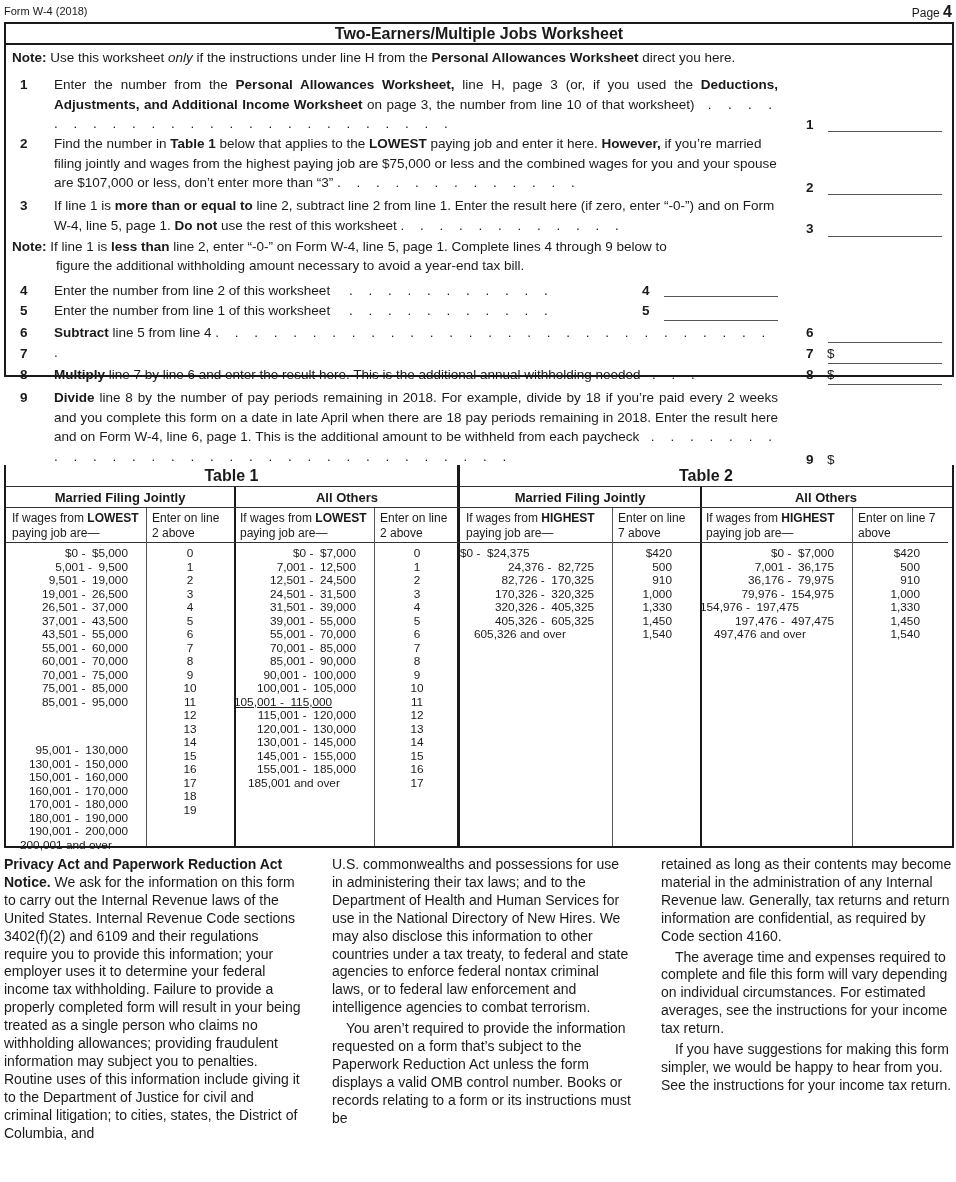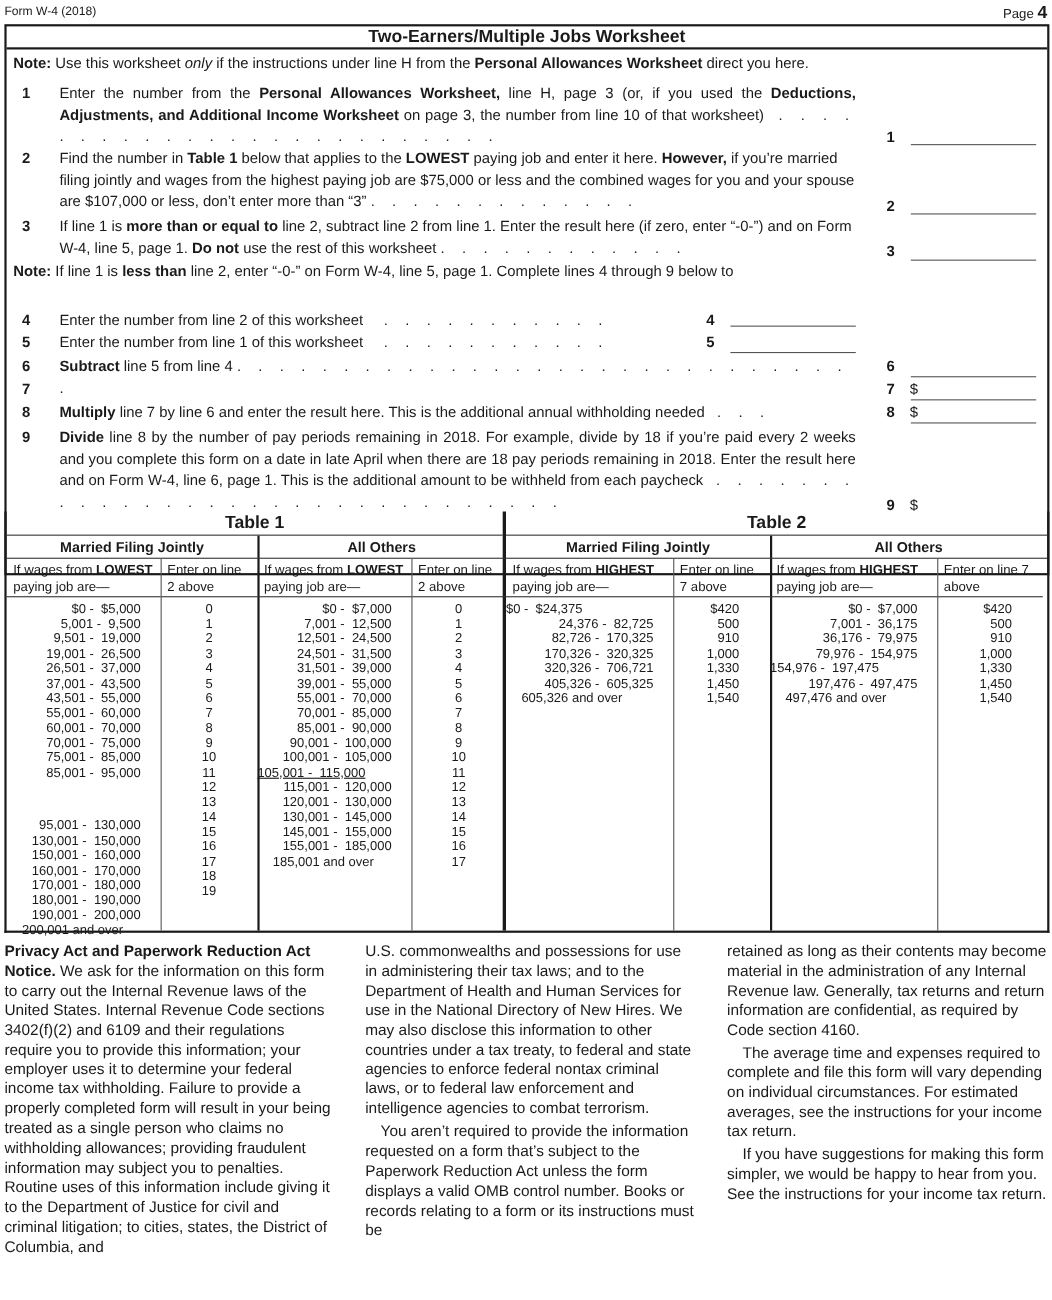--- a/index.html
+++ b/index.html
@@ -4,21 +4,21 @@
   <style>
     * { box-sizing: border-box; margin: 0; padding: 0; }
     html, body { width: 956px; height: 1182px; background: #ffffff; overflow: hidden; }
     body { font-family: "Liberation Sans", sans-serif; color: #1a1a1a; position: relative; }
 
     .topbar { position: absolute; left: 4px; right: 4px; top: 2px; height: 20px; font-size: 11px; }
     .topbar .form-id { position: absolute; left: 0; top: 3px; }
     .topbar .page { position: absolute; right: 0; top: 1px; font-size: 12px; }
     .topbar .page b { font-size: 16px; font-weight: bold; }
 
-    .worksheet { position: absolute; left: 4px; top: 22px; width: 950px; height: 501px; border: 2px solid #1a1a1a; }
+    .worksheet { position: absolute; left: 4px; top: 22px; width: 950px; height: 355px; border: 2px solid #1a1a1a; }
     .ws-title { height: 21px; border-bottom: 2px solid #1a1a1a; text-align: center; font-weight: bold; font-size: 16px; line-height: 19px; }
     .note { position: absolute; left: 6px; font-size: 13.5px; line-height: 19px; }
     .note.n1 { top: 24px; }
     .note.n2 { top: 213px; width: 780px; }
     .note .indent { padding-left: 44px; display: block; }
 
     .line { position: absolute; left: 0; width: 946px; font-size: 13.5px; line-height: 19.5px; }
     .line .num { position: absolute; left: 14px; top: 0; font-weight: bold; }
     .line .txt { position: absolute; left: 48px; width: 724px; text-align: justify; }
     .line .txt.short { width: 590px; }
@@ -80,20 +80,21 @@
 
   <div class="line" style="top:172px;height:42px;">
     <span class="num">3</span>
     <div class="txt" style="text-align:left;"><span>If line 1 is </span><b>more than or equal to</b><span> line 2, subtract line 2 from line 1. Enter the result here (if zero, enter “-0-”) and on Form W-4, line 5, page 1. </span><b>Do not</b><span> use the rest of this worksheet</span> <span class="dots">. . . . . . . . . . . .</span></div>
     <span class="ref" style="left:800px;top:23px;">3</span>
     <div class="uline" style="left:822px;width:114px;top:40px;"></div>
   </div>
 
   <div class="note n2">
     <b>Note:</b><span> If line 1 is </span><b>less than</b><span> line 2, enter “-0-” on Form W-4, line 5, page 1. Complete lines 4 through 9 below to</span>
+    <span class="indent">figure the additional withholding amount necessary to avoid a year-end tax bill.</span>
   </div>
 
   <div class="line" style="top:257px;height:20px;">
     <span class="num">4</span>
     <div class="txt short" style="text-align:left;"><span>Enter the number from line 2 of this worksheet</span>&nbsp;&nbsp;&nbsp;&nbsp;&nbsp;<span class="dots">. . . . . . . . . . .</span></div>
     <span class="ref" style="left:636px;top:0;">4</span>
     <div class="uline" style="left:658px;width:114px;top:15px;"></div>
   </div>
 
   <div class="line" style="top:277px;height:20px;">
@@ -243,21 +244,21 @@
     <div class="group" style="left:0;width:240px;height:359px;">
       <div class="group-head">Married Filing Jointly</div>
       <div class="colhead" style="left:0;width:152px;"><span>If wages from </span><b>HIGHEST</b><br><span>paying job are—</span></div>
       <div class="colhead" style="left:152px;width:88px;">Enter on line 7 above</div>
       <div class="vsep" style="left:152px;"></div>
       <div class="colcell rangecol" style="left:0;width:152px;" id="t2g0r">
           <div class="r" style="padding-right: 18px;">$0 -  $24,375</div>
           <div class="r" style="text-align: right; padding-right: 18px;">24,376 -  82,725</div>
           <div class="r" style="text-align: right; padding-right: 18px;">82,726 -  170,325</div>
           <div class="r" style="text-align: right; padding-right: 18px;">170,326 -  320,325</div>
-          <div class="r" style="text-align: right; padding-right: 18px;">320,326 -  706,721</div>
+          <div class="r" style="text-align: right; padding-right: 18px;">320,326 -  405,325</div>
           <div class="r" style="text-align: right; padding-right: 18px;">405,326 -  605,325</div>
           <div class="r" style="text-align: left; padding-right: 18px; padding-left: 14px;">605,326 and over</div>
         </div>
       <div class="colcell valcol right" style="left:152px;width:88px;" id="t2g0v">
           <div>$420</div>
           <div>500</div>
           <div>910</div>
           <div>1,000</div>
           <div>1,330</div>
           <div>1,450</div>

